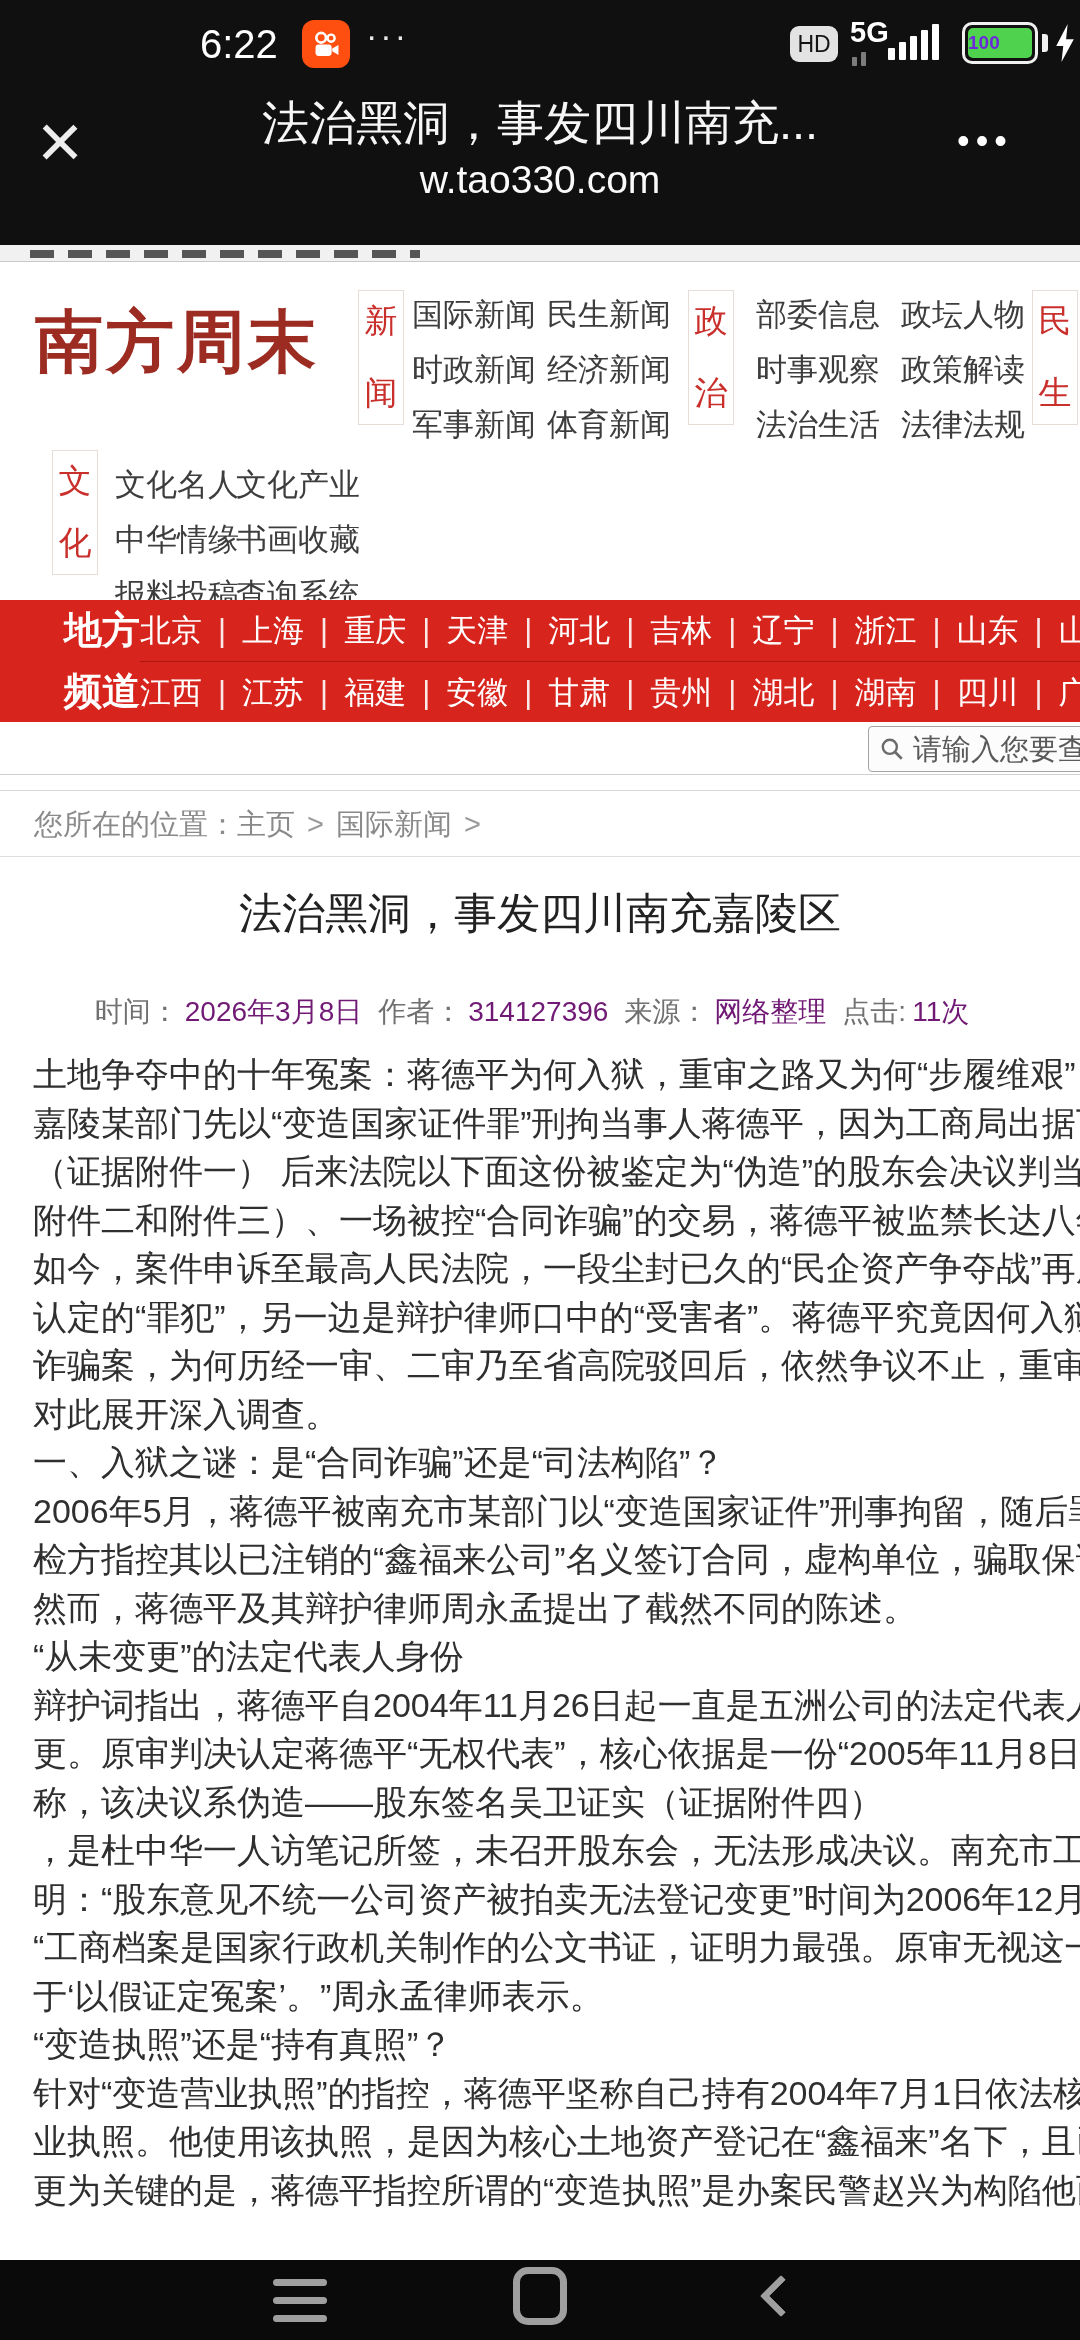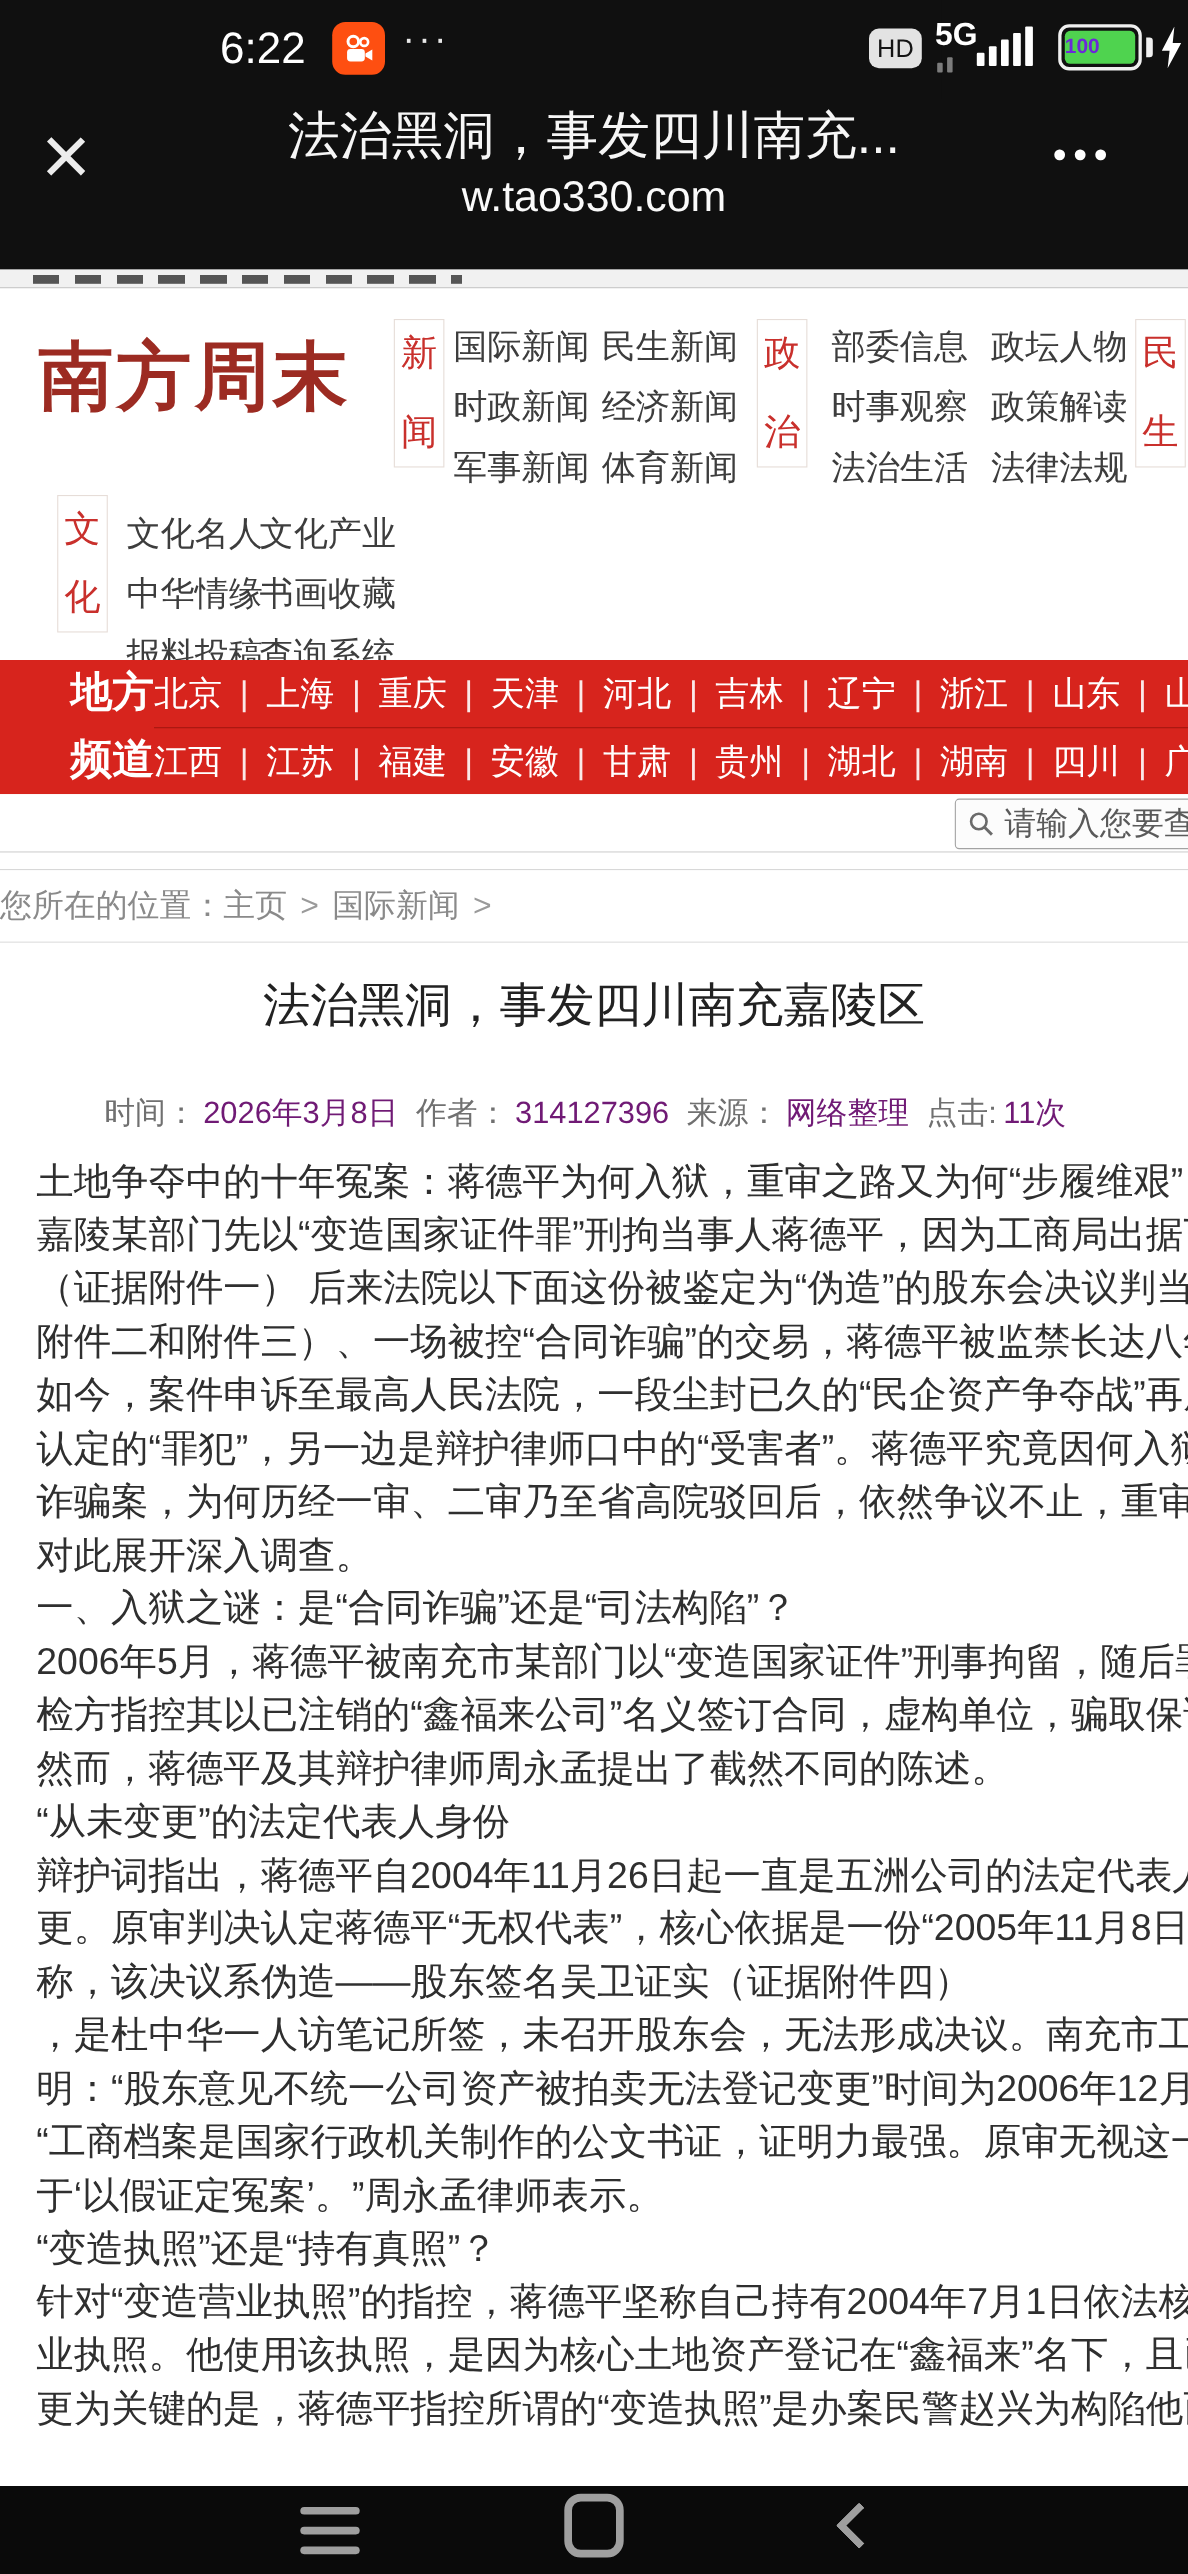--- a/index.html
+++ b/index.html
@@ -61,21 +61,21 @@
   .prov{color:#fff;text-decoration:none}
   .prov::after{content:"|";margin:0 16px;font-weight:300;opacity:.9}
 
   
   .search-row{position:absolute;left:0;top:477px;width:1080px;height:53px;background:#fff;border-bottom:1px solid #cfcfcf}
   .search-box{position:absolute;left:868px;top:4px;width:280px;height:46px;border:1px solid #a3a3a3;border-radius:4px;background:#fcfcfc;display:flex;align-items:center;padding-left:10px;gap:8px}
   .search-box input{border:none;outline:none;background:transparent;font-size:29px;color:#4a4a4a;width:220px;font-family:inherit}
   .search-box input::placeholder{color:#5a5a5a;opacity:1}
 
   
-  .breadcrumb-bar{position:absolute;left:0;top:545px;width:1080px;height:67px;background:#fff;border-top:1px solid #d8d8d8;border-bottom:1px solid #ddd;line-height:66px;font-size:29px;color:#8a8a8a;white-space:nowrap}
+  .breadcrumb-bar{position:absolute;left:0;top:545px;width:1080px;height:67px;background:#fff;border-top:1px solid #d8d8d8;border-bottom:1px solid #ddd;line-height:66px;padding-left:34px;font-size:29px;color:#8a8a8a;white-space:nowrap}
   .bc-item{color:#8a8a8a;text-decoration:none}
   .bc-item::after{content:">";margin:0 12px;color:#9a9a9a}
 
   
   .art-title{position:absolute;left:0;top:640px;width:1080px;text-align:center;font-size:43px;font-weight:500;color:#222;white-space:nowrap}
   .art-meta{position:absolute;left:0;top:748px;width:1080px;text-align:center;font-size:28px;color:#707070;white-space:nowrap}
   .art-meta span{margin-right:6px}
   .art-meta .val{margin-right:16px;color:#701a75}
   .body-lines{position:absolute;left:33px;top:805px;width:1100px;overflow:hidden}
   .bline{white-space:nowrap;overflow:hidden;height:48.5px;line-height:48.5px;font-size:34px;color:#2f2f2f}

